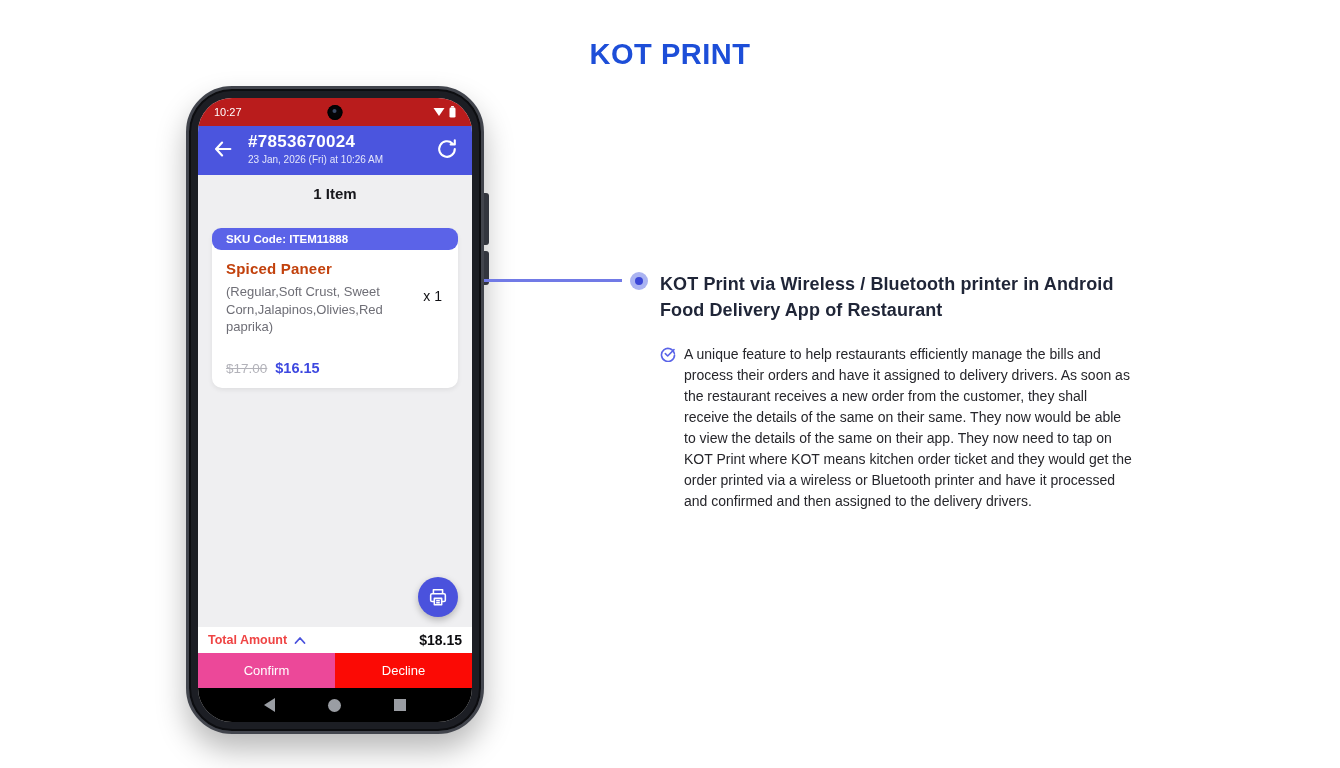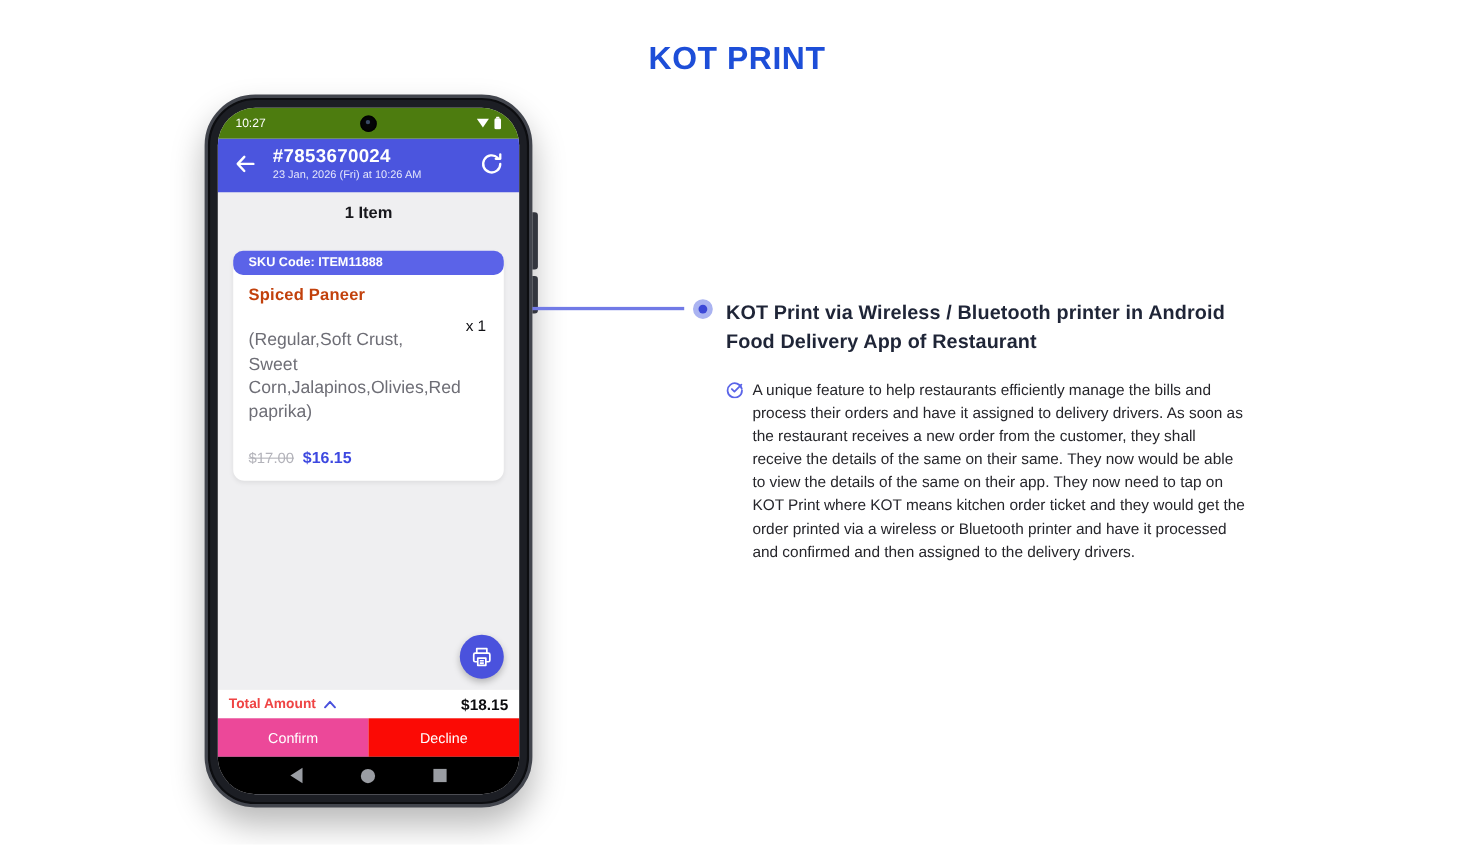--- a/index.html
+++ b/index.html
@@ -15,21 +15,21 @@
     background:#1c1e24; border:3px solid #42454d; border-radius:46px;
     box-shadow:0 16px 30px rgba(0,0,0,0.28), inset 0 0 0 2px #0c0d10; padding:9px; }
   .side-btn { position:absolute; right:-8px; width:5px; background:#33363e; border-radius:0 3px 3px 0; }
   .side-btn.volume { top:104px; height:52px; }
   .side-btn.power  { top:162px; height:34px; }
 
   .screen { position:relative; width:100%; height:100%; border-radius:34px; overflow:hidden;
     background:#efeff1; display:flex; flex-direction:column; }
 
   
-  .status-bar { height:28px; background:#4d7c0f; display:flex; align-items:center;
+  .status-bar { height:28px; background:#b91c1c; display:flex; align-items:center;
     justify-content:space-between; padding:0 16px; position:relative; }
   .status-time { color:#ffffff; font-size:11px; }
   .camera-hole { position:absolute; left:50%; top:7px; transform:translateX(-50%);
     width:15px; height:15px; border-radius:50%; background:#050507;
     box-shadow:inset 0 0 2px 1px #000; }
   .camera-hole::after { content:""; position:absolute; left:5px; top:4px; width:4px; height:4px;
     border-radius:50%; background:#3a4a66; }
   .status-icons { display:flex; align-items:center; gap:4px; }
 
   
@@ -43,21 +43,21 @@
   
   .content { flex:1; position:relative; background:#efeff1; overflow:hidden; }
   .items-count { text-align:center; font-size:15px; font-weight:bold; color:#17171c; padding-top:10px; }
 
   .item-card { margin:26px 14px 0 14px; border-radius:10px; background:#ffffff;
     box-shadow:0 2px 5px rgba(0,0,0,0.07); }
   .sku-badge { background:#5b63e8; color:#ffffff; font-size:11.5px; font-weight:bold;
     border-radius:9px; padding:5px 24px 5px 14px; }
   .card-body { position:relative; padding:10px 14px 12px 14px; }
   .item-name { font-size:15px; font-weight:bold; color:#c2410c; letter-spacing:0.2px; }
-  .item-options { font-size:16px; color:#6e6e76; line-height:1.35; margin-top:22px; width:175px; }
+  .item-options { font-size:13px; color:#6e6e76; line-height:1.35; margin-top:6px; width:175px; }
   .item-qty { position:absolute; right:16px; top:38px; font-size:14px; color:#101014; }
   .price-row { margin-top:24px; display:flex; gap:8px; align-items:baseline; }
   .price-old { font-size:13.5px; color:#b3b3ba; text-decoration:line-through; }
   .price-new { font-size:14.5px; color:#3d48e0; font-weight:bold; }
 
   .print-fab { position:absolute; right:14px; bottom:10px; width:40px; height:40px;
     border-radius:50%; background:#4a52dd; display:flex; align-items:center; justify-content:center;
     box-shadow:0 3px 7px rgba(0,0,0,0.25); cursor:pointer; }
 
   

